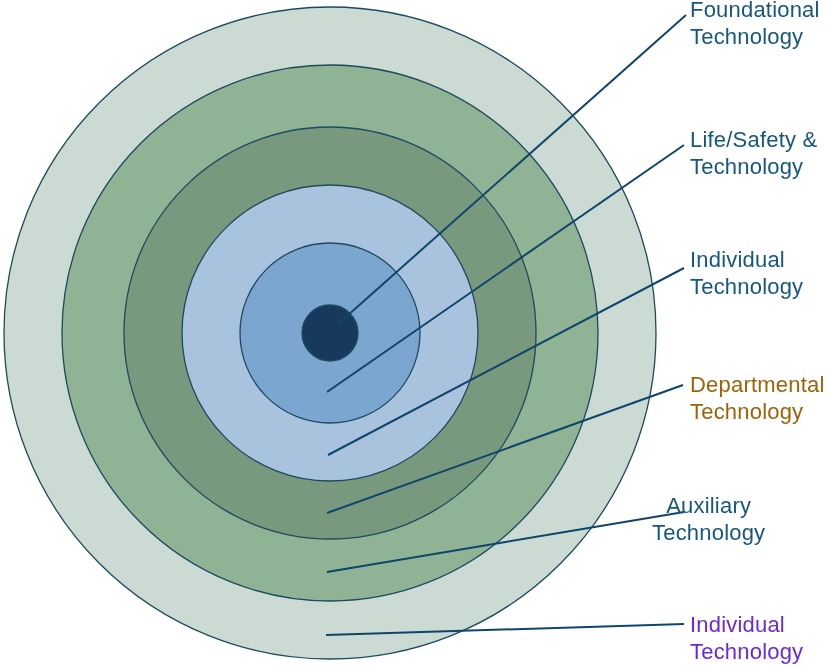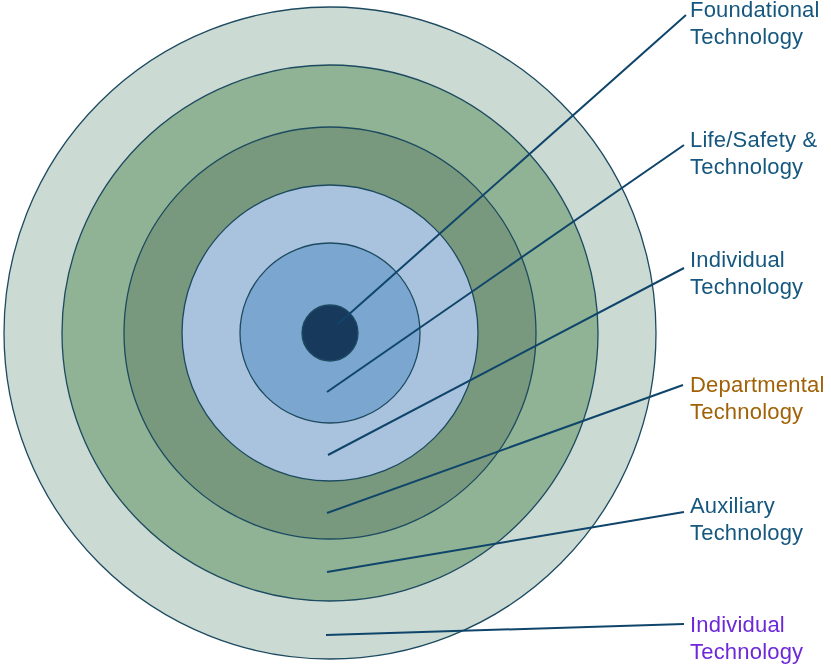--- a/index.html
+++ b/index.html
@@ -52,21 +52,21 @@
       <line x1="327" y1="513" x2="683" y2="385" stroke="#0f456b" stroke-width="2"></line>
       <line x1="328" y1="455" x2="684" y2="268" stroke="#0f456b" stroke-width="2"></line>
       <line x1="327" y1="392" x2="684" y2="145" stroke="#0f456b" stroke-width="2"></line>
       <line x1="338" y1="324" x2="686" y2="15" stroke="#0f456b" stroke-width="2"></line>
     </svg>
   <div class="labels" id="diagram-labels">
       <div class="ring-label" style="left: 690px; top: 611px; color: #6d28d9;">
         <div>Individual</div>
         <div>Technology</div>
       </div>
-      <div class="ring-label" style="left: 690px; top: 492px; color: rgb(21, 87, 126);">
+      <div class="ring-label" style="left: 652px; top: 492px; color: rgb(21, 87, 126); text-align: center;">
         <div>Auxiliary</div>
         <div>Technology</div>
       </div>
       <div class="ring-label" style="left: 690px; top: 371px; color: #a16207;">
         <div>Departmental</div>
         <div>Technology</div>
       </div>
       <div class="ring-label" style="left: 690px; top: 246px; color: rgb(21, 87, 126);">
         <div>Individual</div>
         <div>Technology</div>

